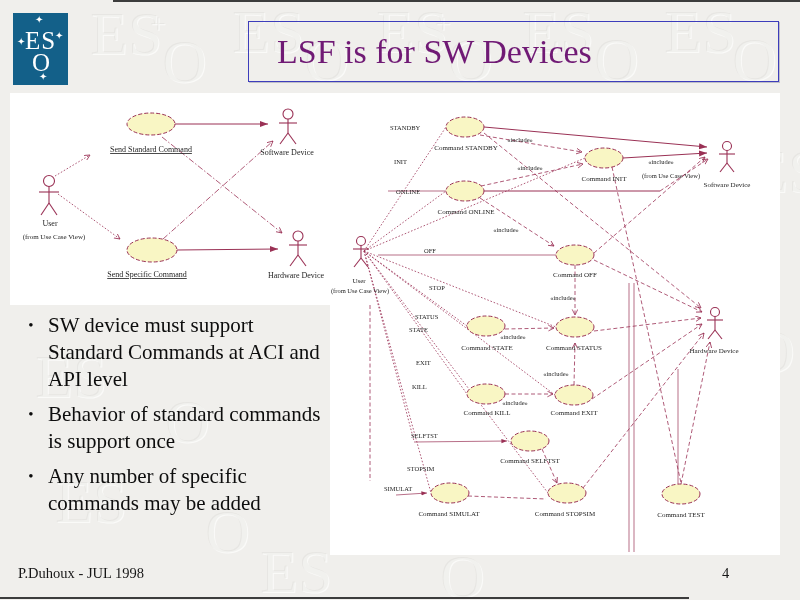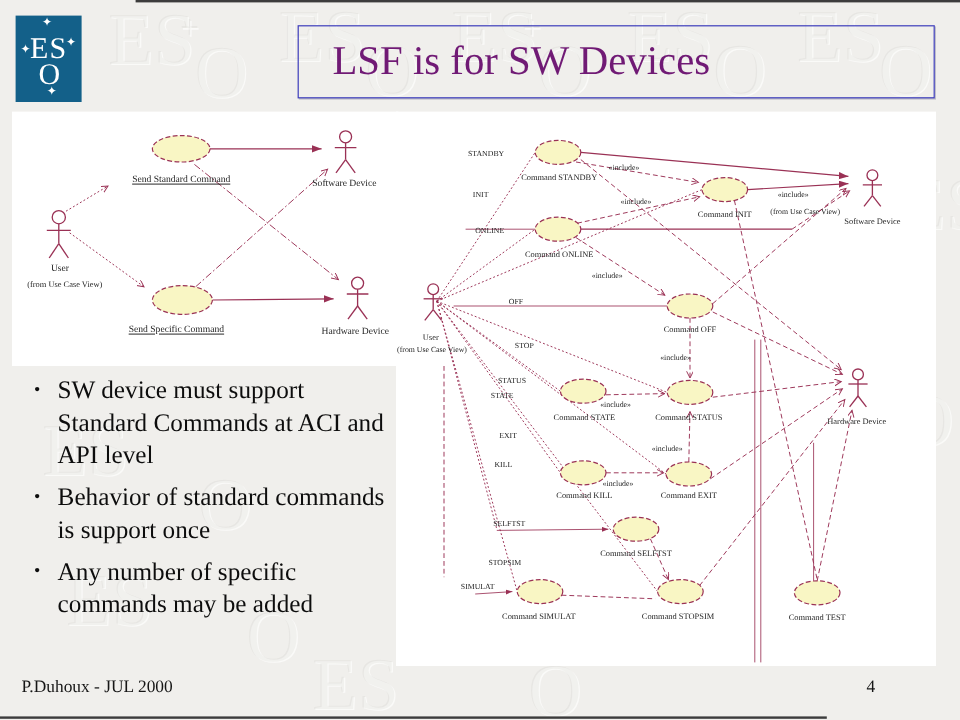--- a/index.html
+++ b/index.html
@@ -319,16 +319,16 @@
     <div class="bullet">
       <span class="mark">•</span>
       <span class="txt">Behavior of standard commands is support once</span>
     </div>
     <div class="bullet">
       <span class="mark">•</span>
       <span class="txt">Any number of specific commands may be added</span>
     </div>
   </div>
 
-  <div class="footer-item" id="footer-left">P.Duhoux - JUL 2000</div>
+  <div class="footer-item" id="footer-left">P.Duhoux - JUL 1998</div>
   <div class="footer-item" id="footer-right">4</div>
 
 </div>
 
 </body></html>

